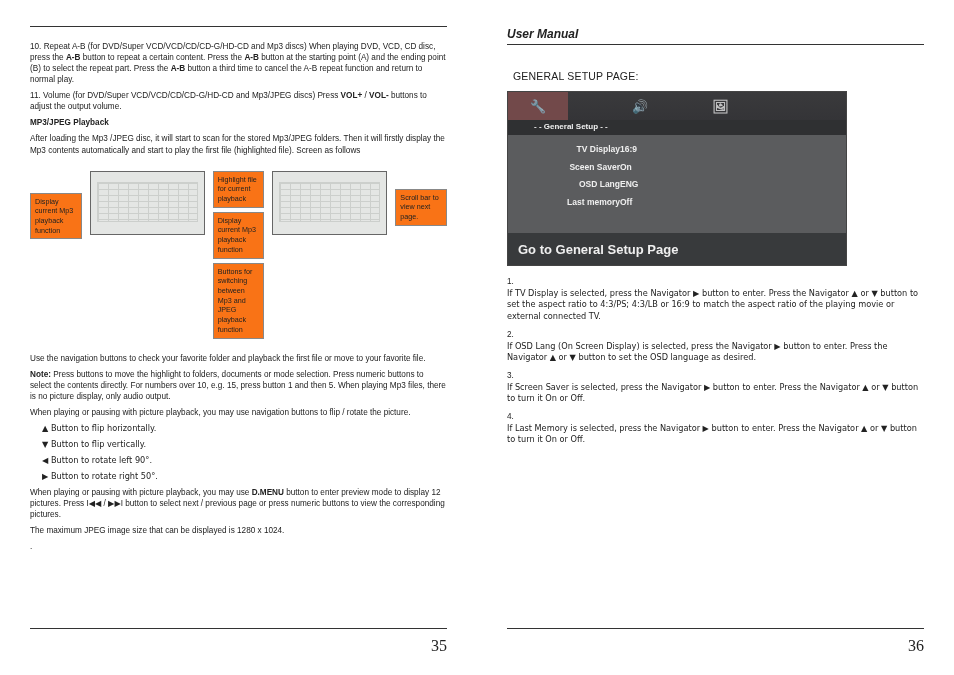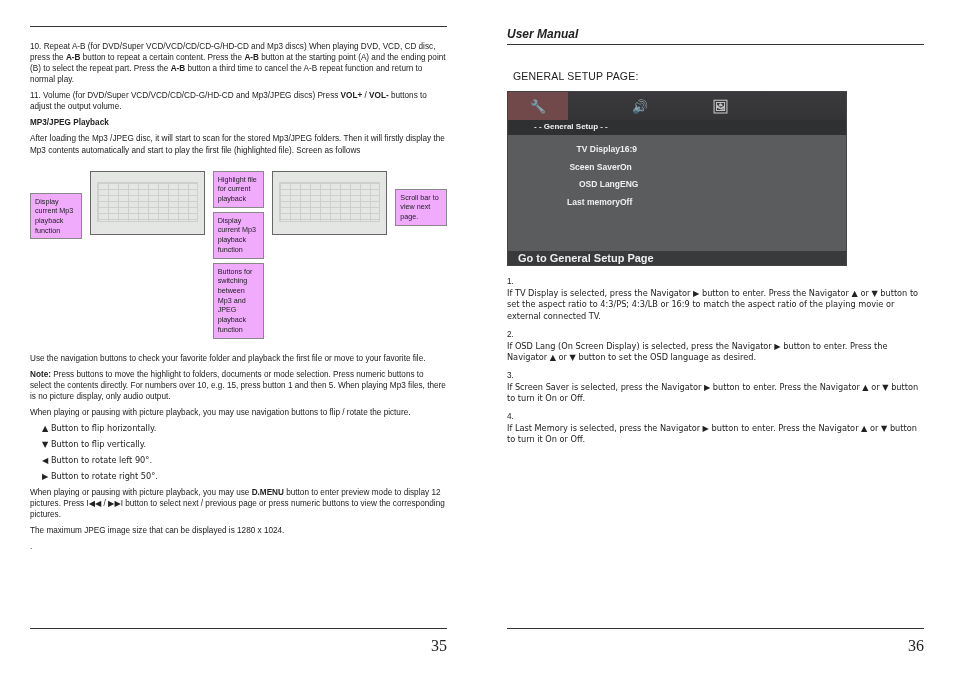--- a/index.html
+++ b/index.html
@@ -36,21 +36,21 @@
   .diagram-col { display: flex; flex-direction: column; gap: 4px; }
   .screenshot-box { width: 115px; height: 64px; border: 1px solid #666; background: #e4e6e4; position: relative; }
   .screenshot-box .tiny-grid {
     position: absolute; top: 10px; left: 6px; right: 6px; bottom: 12px;
     background:
       repeating-linear-gradient(to right, #b9bdb9 0 1px, transparent 1px 10px),
       repeating-linear-gradient(to bottom, #b9bdb9 0 1px, transparent 1px 6px);
     opacity: 0.55;
     border: 1px solid #b9bdb9;
   }
-  .callout { border: 1px solid #888; background: #f0abfc; padding: 3px 4px; font-size: 7.2px; max-width: 70px; }
+  .callout { border: 1px solid #888; background: #f97316; padding: 3px 4px; font-size: 7.2px; max-width: 70px; }
 
   
   .setup-screen {
     width: 340px;
     height: 175px;
     background: linear-gradient(#5b5c5e, #5b5c5e);
     color: #efefef;
     font-size: 8.5px;
     font-weight: bold;
     margin-bottom: 10px;
@@ -70,21 +70,21 @@
     width: 60px; height: 100%;
     background: #72494a;
     display: flex; align-items: center; justify-content: center;
     margin-left: -26px; padding: 0;
   }
   .setup-tabbar .ico { font-size: 13px; opacity: 0.75; }
   .setup-divider { height: 15px; background: #2f3032; display:flex; align-items:center; padding-left:26px; font-size:8px; }
   .setup-body { flex: 1; padding: 6px 12px; text-align: right; }
   .setup-row { display: flex; padding: 3px 0; }
   .setup-row .k { width: 100px; }
-  .setup-footer { height: 14px; background: #383a3c; display:flex; align-items:center; padding-left:10px; font-size:11px; }
+  .setup-footer { height: 32px; background: #383a3c; display:flex; align-items:center; padding-left:10px; font-size:13px; }
 
   .num-list li { list-style: none; margin-bottom: 7px; }
   .num-list .n { display: block; margin-bottom: 1px; }
 
   .glyph { font-family: 'DejaVu Sans', Arial, sans-serif; }
 </style>
 </head>
 <body>
 
 <div class="page">

